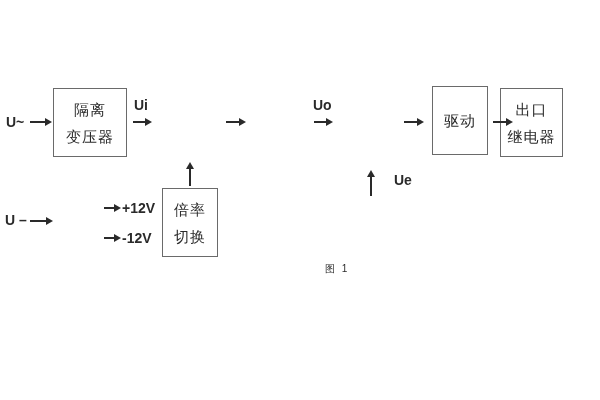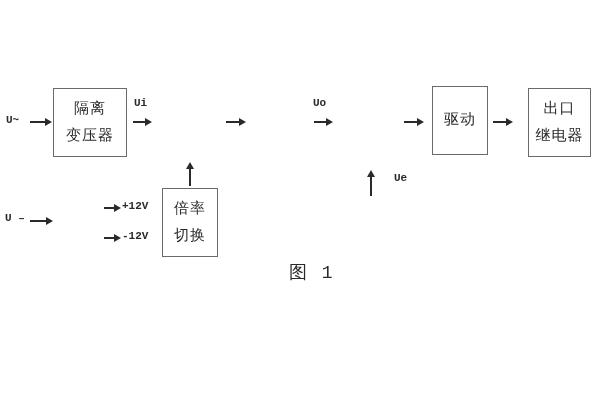--- a/index.html
+++ b/index.html
@@ -6,51 +6,52 @@
     --line:#2a2a2a;
     --border:#6a6a6a;
     --text:#2a2a2a;
     --bg:#ffffff;
   }
   html,body{margin:0;padding:0;background:var(--bg);}
   .canvas{
     position:relative;
     width:600px;height:400px;
     background:var(--bg);
-    font-family:Liberation Mono, monospace;
+    font-family:Liberation Sans, sans-serif;
     color:var(--text);
     overflow:hidden;
   }
   .box{
     position:absolute;
     border:1px solid var(--border);
     background:var(--bg);
     display:flex;
     flex-direction:column;
     align-items:center;
     justify-content:center;
     gap:12px;
     font-size:15px;
     line-height:1;
     box-sizing:border-box;
     letter-spacing:1px;
   }
   .box span{white-space:nowrap;}
   .lbl{
     position:absolute;
-    font-size:11px;
+    font-size:14px;
     font-weight:600;
     white-space:nowrap;
     line-height:1;
   }
   .cap{
     position:absolute;
-    font-size:18px;
+    font-size:10px;
     letter-spacing:2px;
     line-height:1;
+    margin-left:36px;
   }
   .hline{position:absolute;height:2px;background:var(--line);}
   .hline::after{
     content:"";position:absolute;right:-6px;top:-3px;width:0;height:0;
     border-left:7px solid var(--line);
     border-top:4px solid transparent;
     border-bottom:4px solid transparent;
   }
   .vline{position:absolute;width:2px;background:var(--line);}
   .vline::after{
@@ -70,21 +71,21 @@
     <span>变压器</span>
   </div>
 
 
 
 
   <div class="box" style="left:432px;top:86px;width:56px;height:69px">
     <span>驱动</span>
   </div>
 
-  <div class="box" style="left:528px;top:88px;width:63px;height:69px">
+  <div class="box" style="left:500px;top:88px;width:63px;height:69px">
     <span>出口</span>
     <span>继电器</span>
   </div>
 
 
   <div class="box" style="left:162px;top:188px;width:56px;height:69px">
     <span>倍率</span>
     <span>切换</span>
   </div>
 

